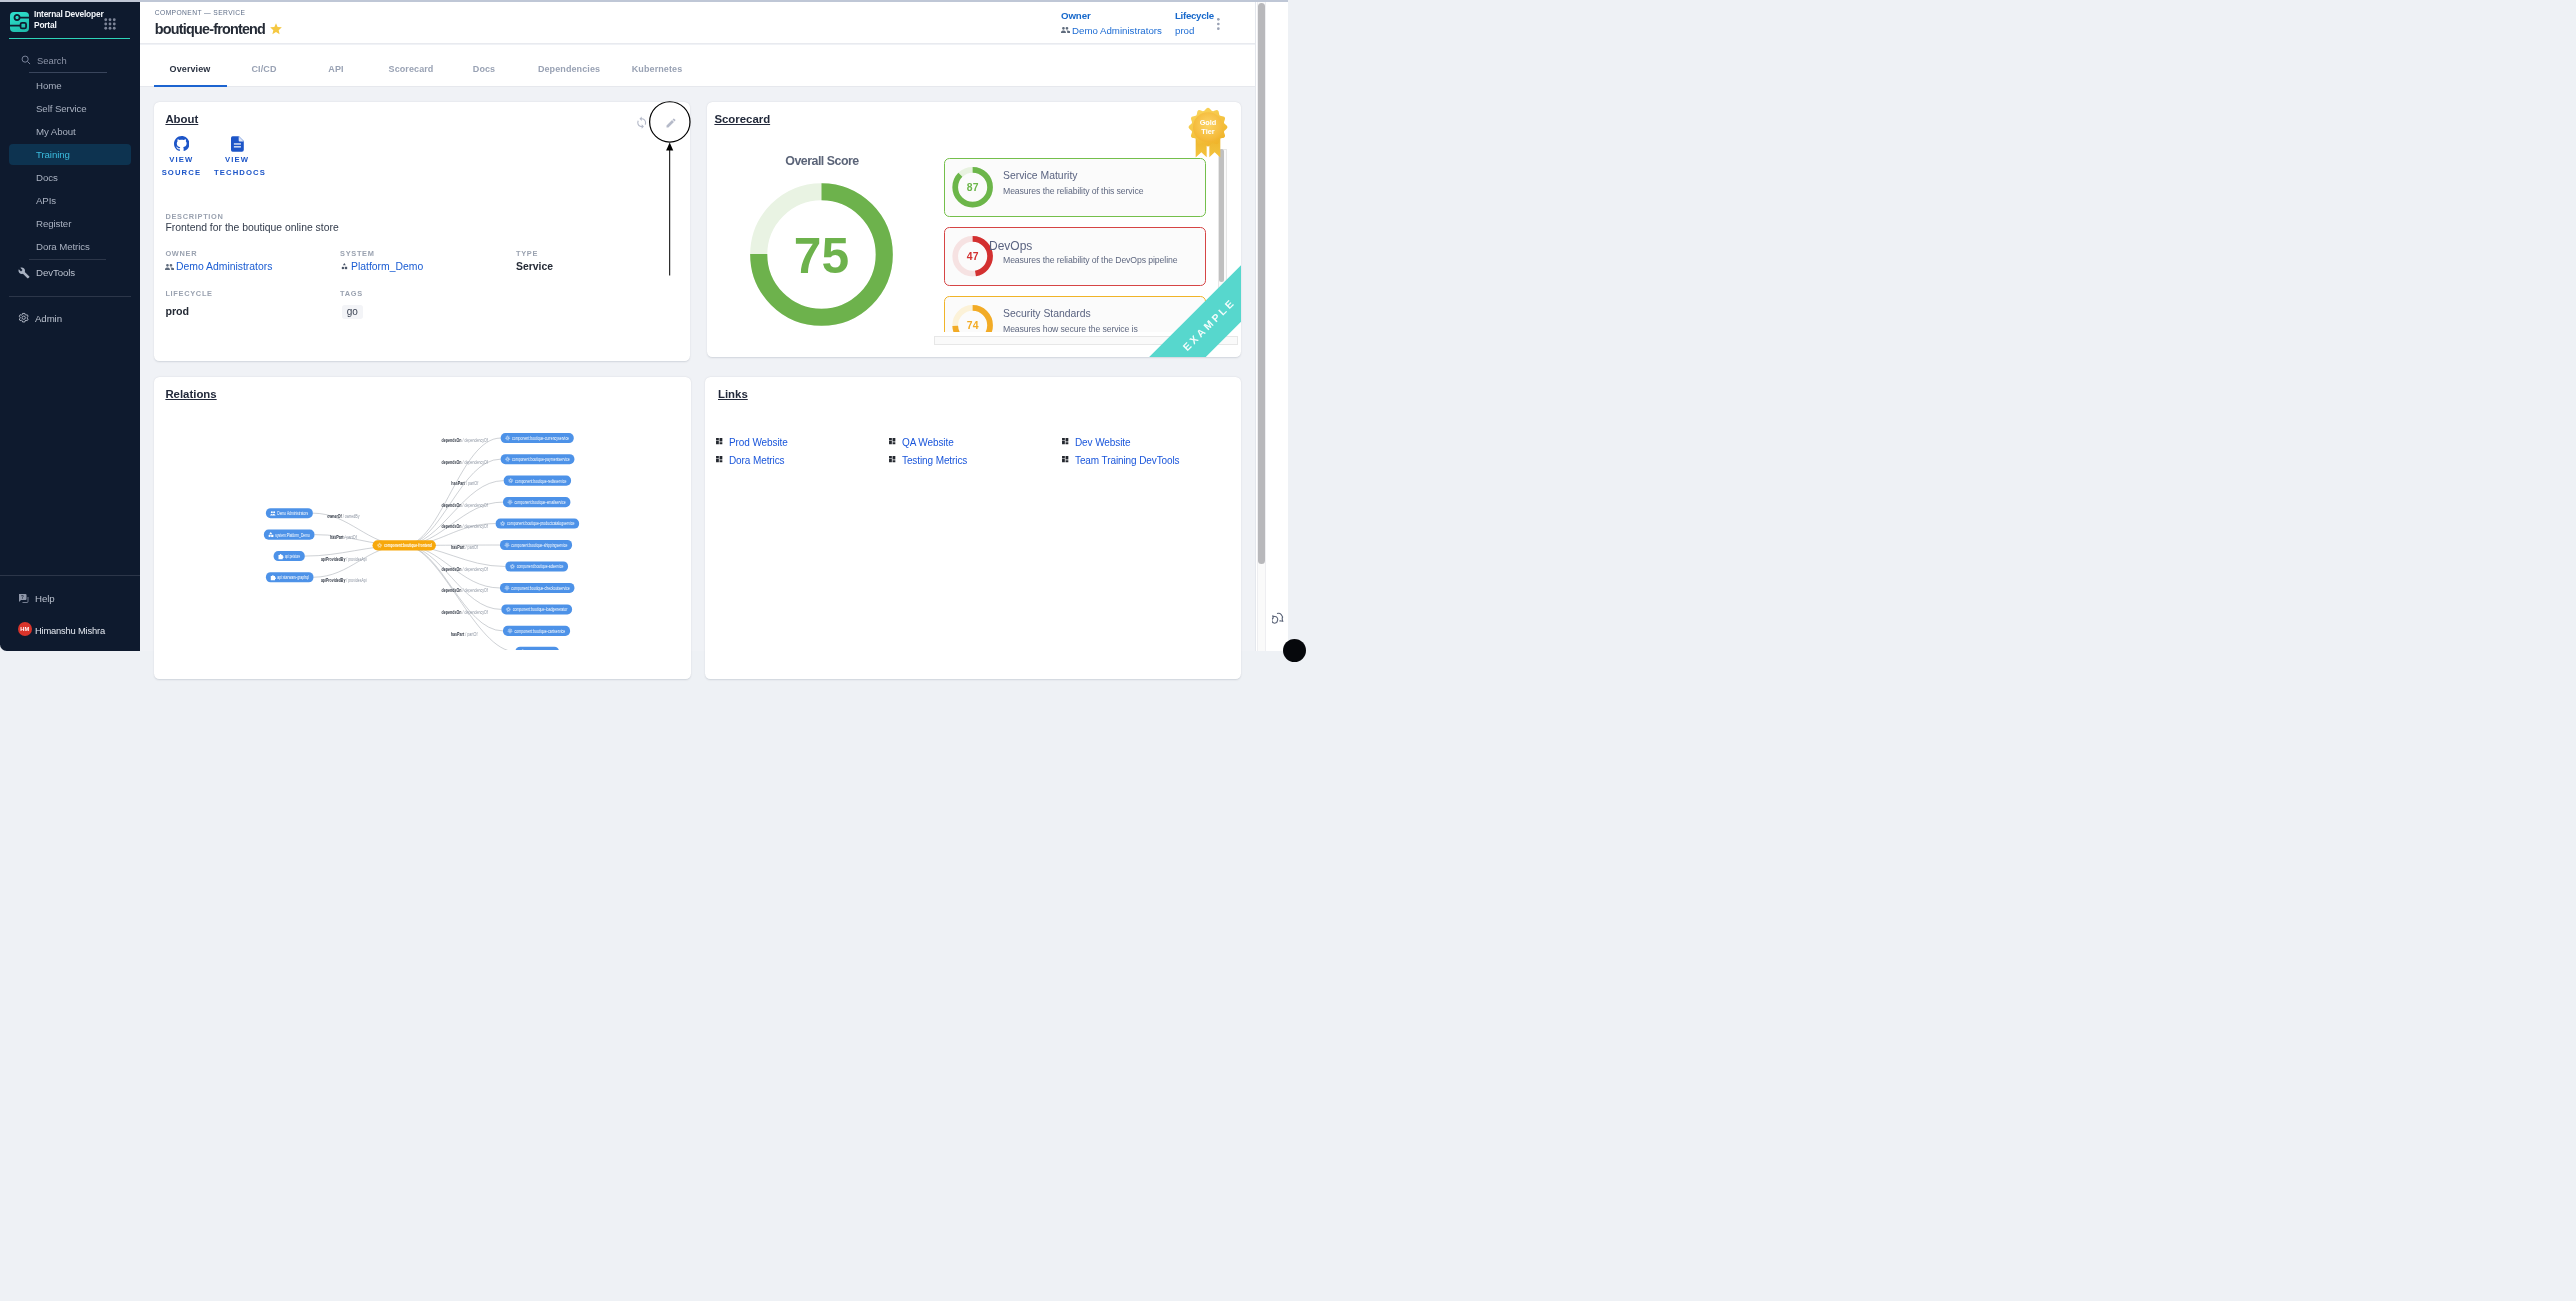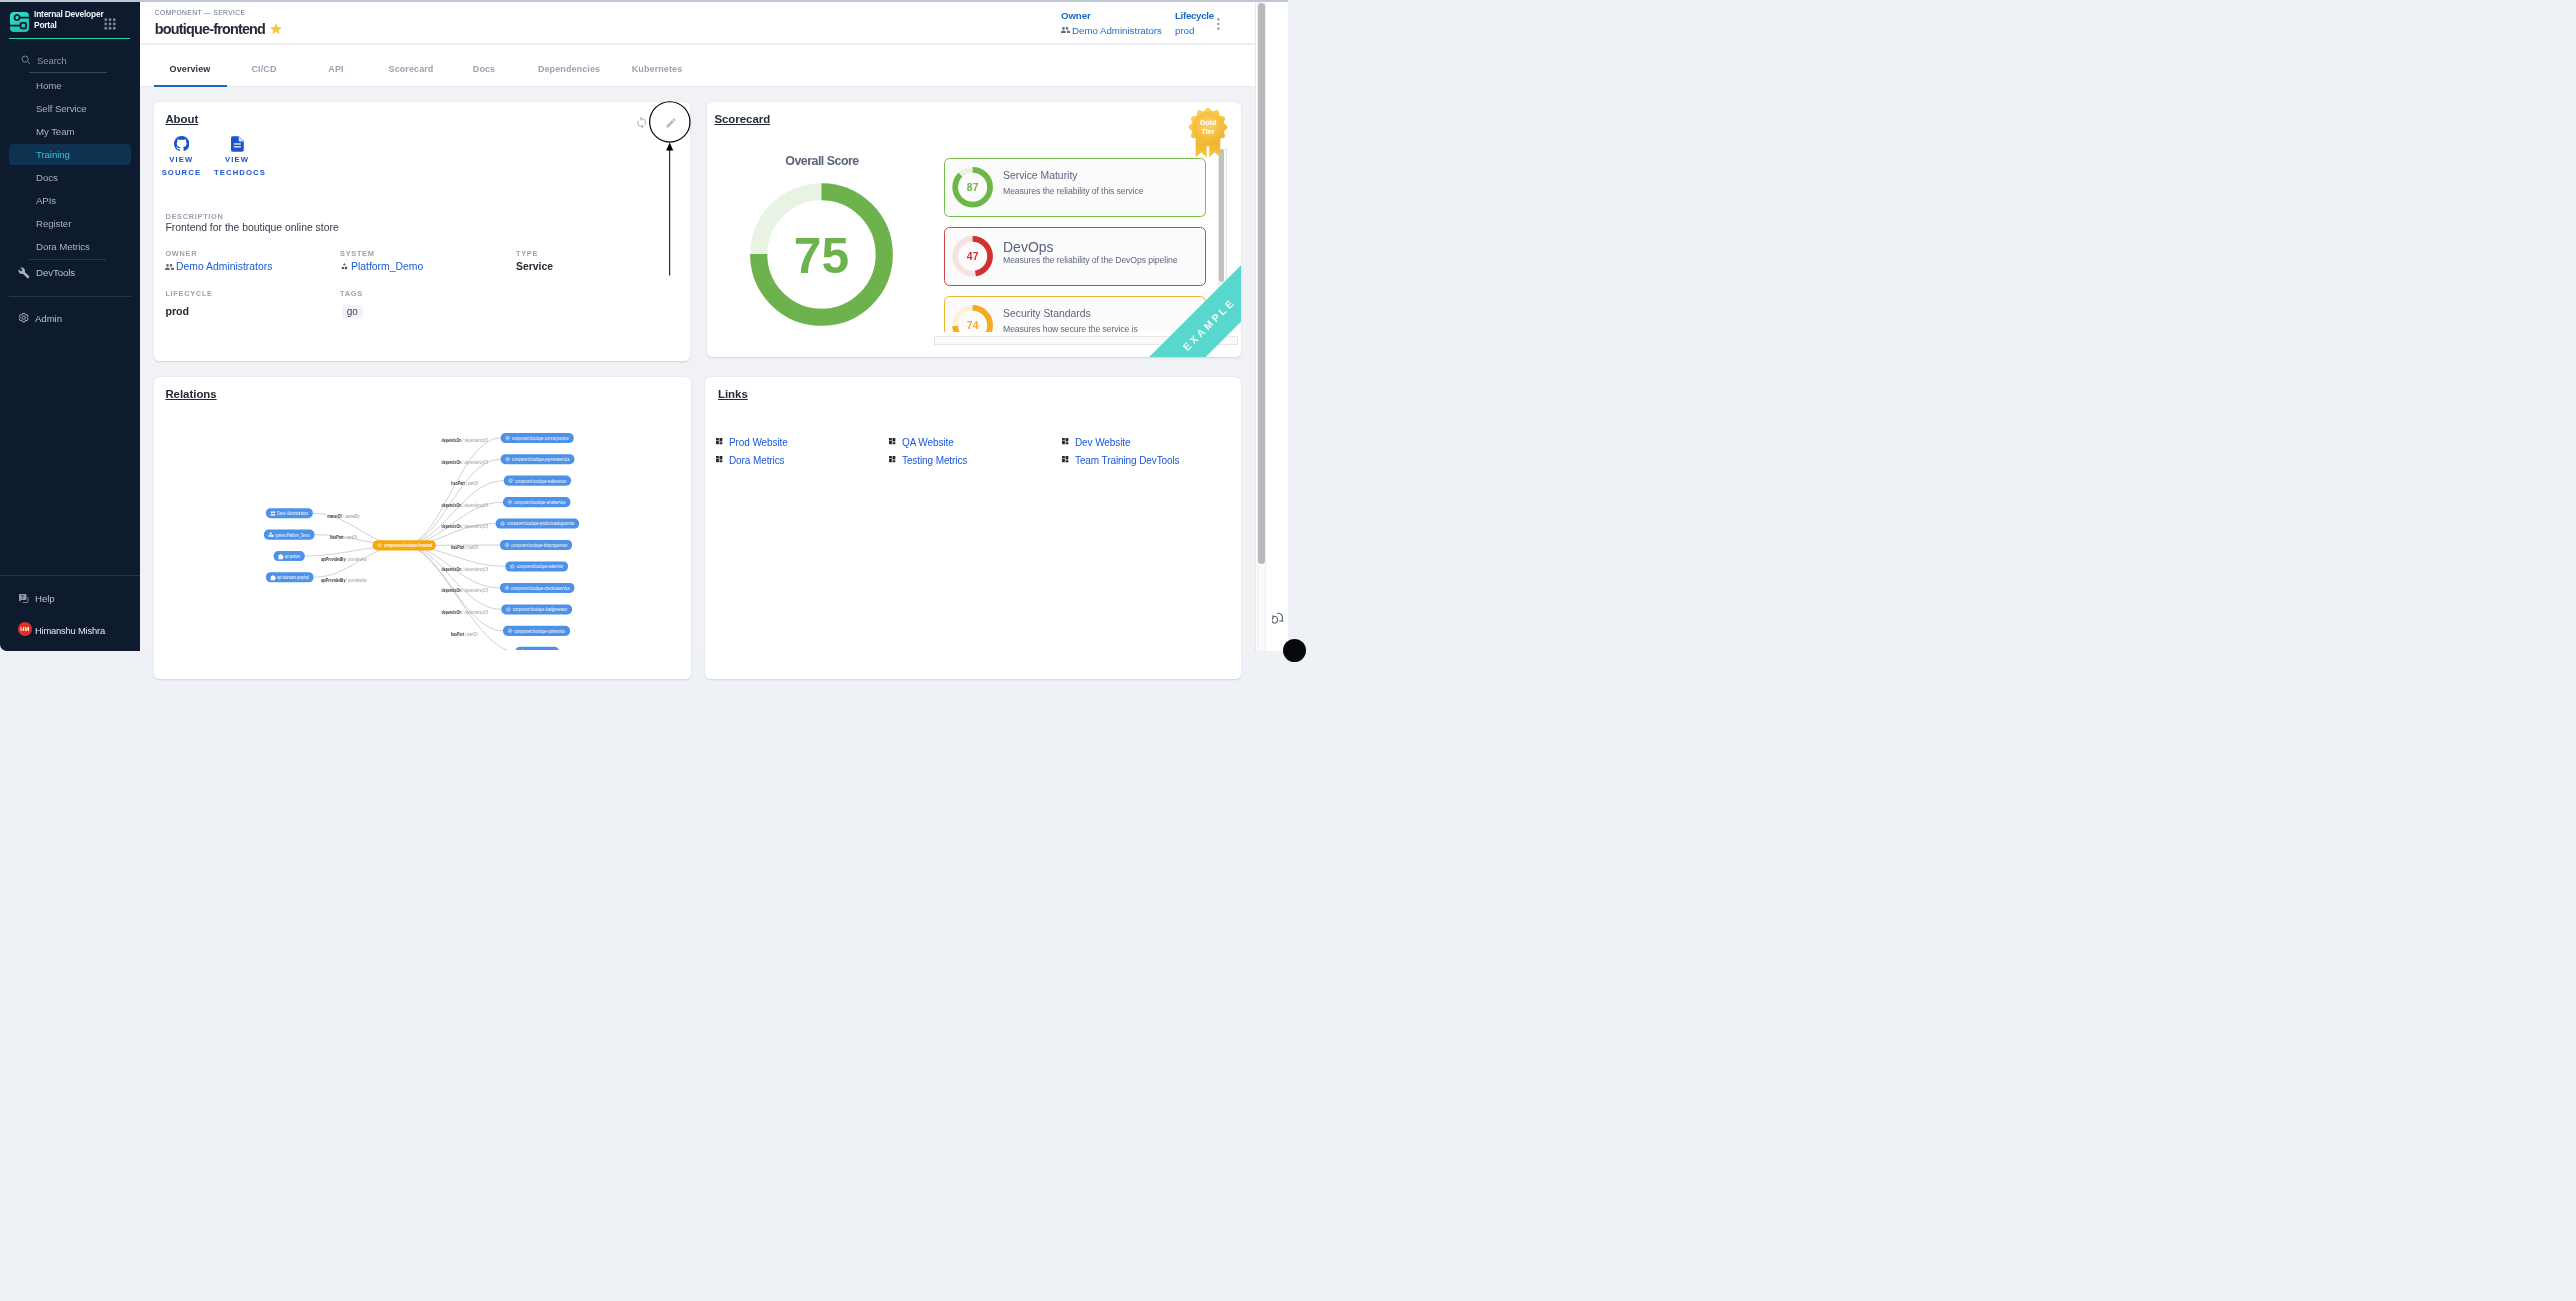--- a/index.html
+++ b/index.html
@@ -84,21 +84,21 @@
     <svg style="position:absolute;left:21px;top:0.7px" width="10" height="10" viewBox="0 0 15 15">
       <circle cx="6.2" cy="6.2" r="4.6" fill="none" stroke="#79839a" stroke-width="1.5"></circle>
       <line x1="9.8" y1="9.8" x2="13.6" y2="13.6" stroke="#79839a" stroke-width="1.5"></line>
     </svg>
     <div class="search-txt">Search</div>
     <div class="side-underline"></div>
   </div>
   <div class="menu">
     <a style="top:80px">Home</a>
     <a style="top:103px">Self Service</a>
-    <a style="top:126px">My Team</a>
+    <a style="top:126px">My About</a>
     <a style="top:172px">Docs</a>
     <a style="top:195px">APIs</a>
     <a style="top:218px">Register</a>
     <a style="top:241px">Dora Metrics</a>
   </div>
   <div class="active-row"></div>
   <div class="cat">Training</div>
   <div class="mini-div"></div>
   <svg class="side-ico" style="left:18px;top:267px" width="12" height="12" viewBox="0 0 24 24">
       <path fill="#a9b2c2" d="M22.7 19l-9.1-9.1c.9-2.3.4-5-1.5-6.9-2-2-5-2.4-7.4-1.3L9 6 6 9 1.6 4.7C.4 7.1.9 10.1 2.9 12.1c1.9 1.9 4.6 2.4 6.9 1.5l9.1 9.1c.4.4 1 .4 1.4 0l2.3-2.3c.5-.4.5-1.1.1-1.4z"></path>
@@ -223,21 +223,21 @@
       <text x="58.5" y="62.5" text-anchor="middle" font-size="15.5" font-weight="bold" fill="#6cb64a">87</text>
       <circle cx="58.5" cy="160" r="26" fill="none" stroke="#f6e2e2" stroke-width="8.5"></circle>
       <circle cx="58.5" cy="160" r="26" fill="none" stroke="#d33030" stroke-width="8.5" stroke-dasharray="76.8 163.4" transform="rotate(-90 58.5 160)"></circle>
       <text x="58.5" y="165.5" text-anchor="middle" font-size="15.5" font-weight="bold" fill="#d33030">47</text>
       <circle cx="58.5" cy="263" r="26" fill="none" stroke="#fcf2d8" stroke-width="8.5"></circle>
       <circle cx="58.5" cy="263" r="26" fill="none" stroke="#f2ab26" stroke-width="8.5" stroke-dasharray="120.9 163.4" transform="rotate(-90 58.5 263)"></circle>
       <text x="58.5" y="268.5" text-anchor="middle" font-size="15.5" font-weight="bold" fill="#f2ab26">74</text>
     </svg>
     <div style="position:absolute;left:70px;top:21px;font-size:10.4px;color:#5a6380">Service Maturity</div>
     <div style="position:absolute;left:70px;top:37px;font-size:8.7px;letter-spacing:-0.1px;white-space:nowrap;color:#5f6880">Measures the reliability of this service</div>
-    <div style="position:absolute;left:70px;top:90px;font-size:14px;color:#5a6380">DevOps</div>
+    <div style="position:absolute;left:56px;top:90px;font-size:12px;color:#5a6380">DevOps</div>
     <div style="position:absolute;left:70px;top:106px;font-size:8.7px;letter-spacing:-0.1px;white-space:nowrap;color:#5f6880">Measures the reliability of the DevOps pipeline</div>
     <div style="position:absolute;left:70px;top:159px;font-size:10.4px;color:#5a6380">Security Standards</div>
     <div style="position:absolute;left:70px;top:175px;font-size:8.7px;letter-spacing:-0.1px;white-space:nowrap;color:#5f6880">Measures how secure the service is</div>
   </div>
 
   <div class="sb" style="left:511px;top:47px;width:9px;height:188px;"></div>
   <div class="thumb" style="left:512px;top:47px;width:5.4px;height:133px;"></div>
 
   <div class="sb" style="left:227px;top:234px;width:304px;height:8.5px;"></div>
 

